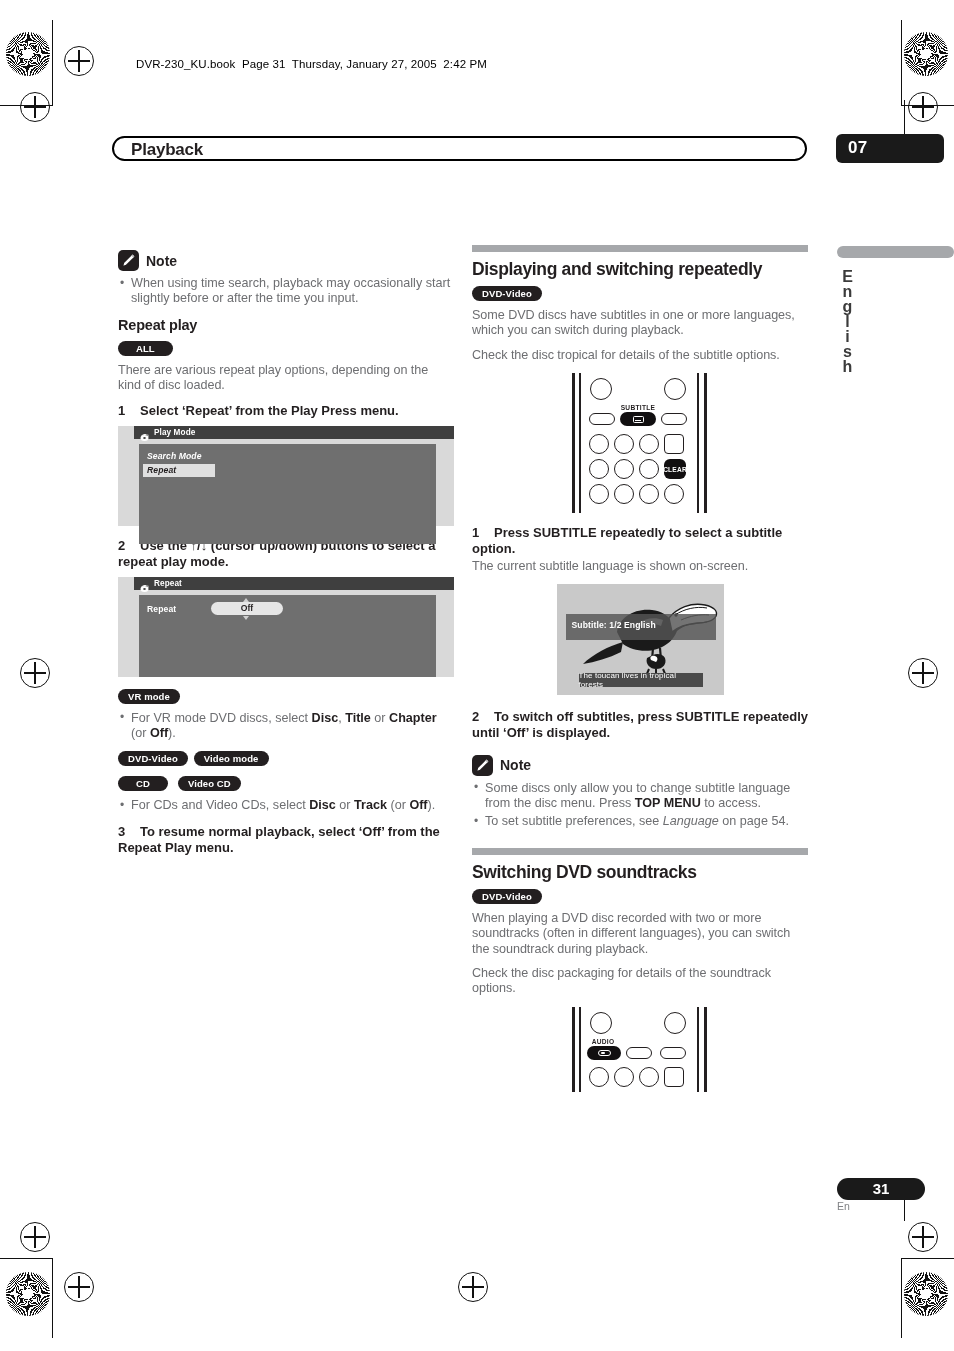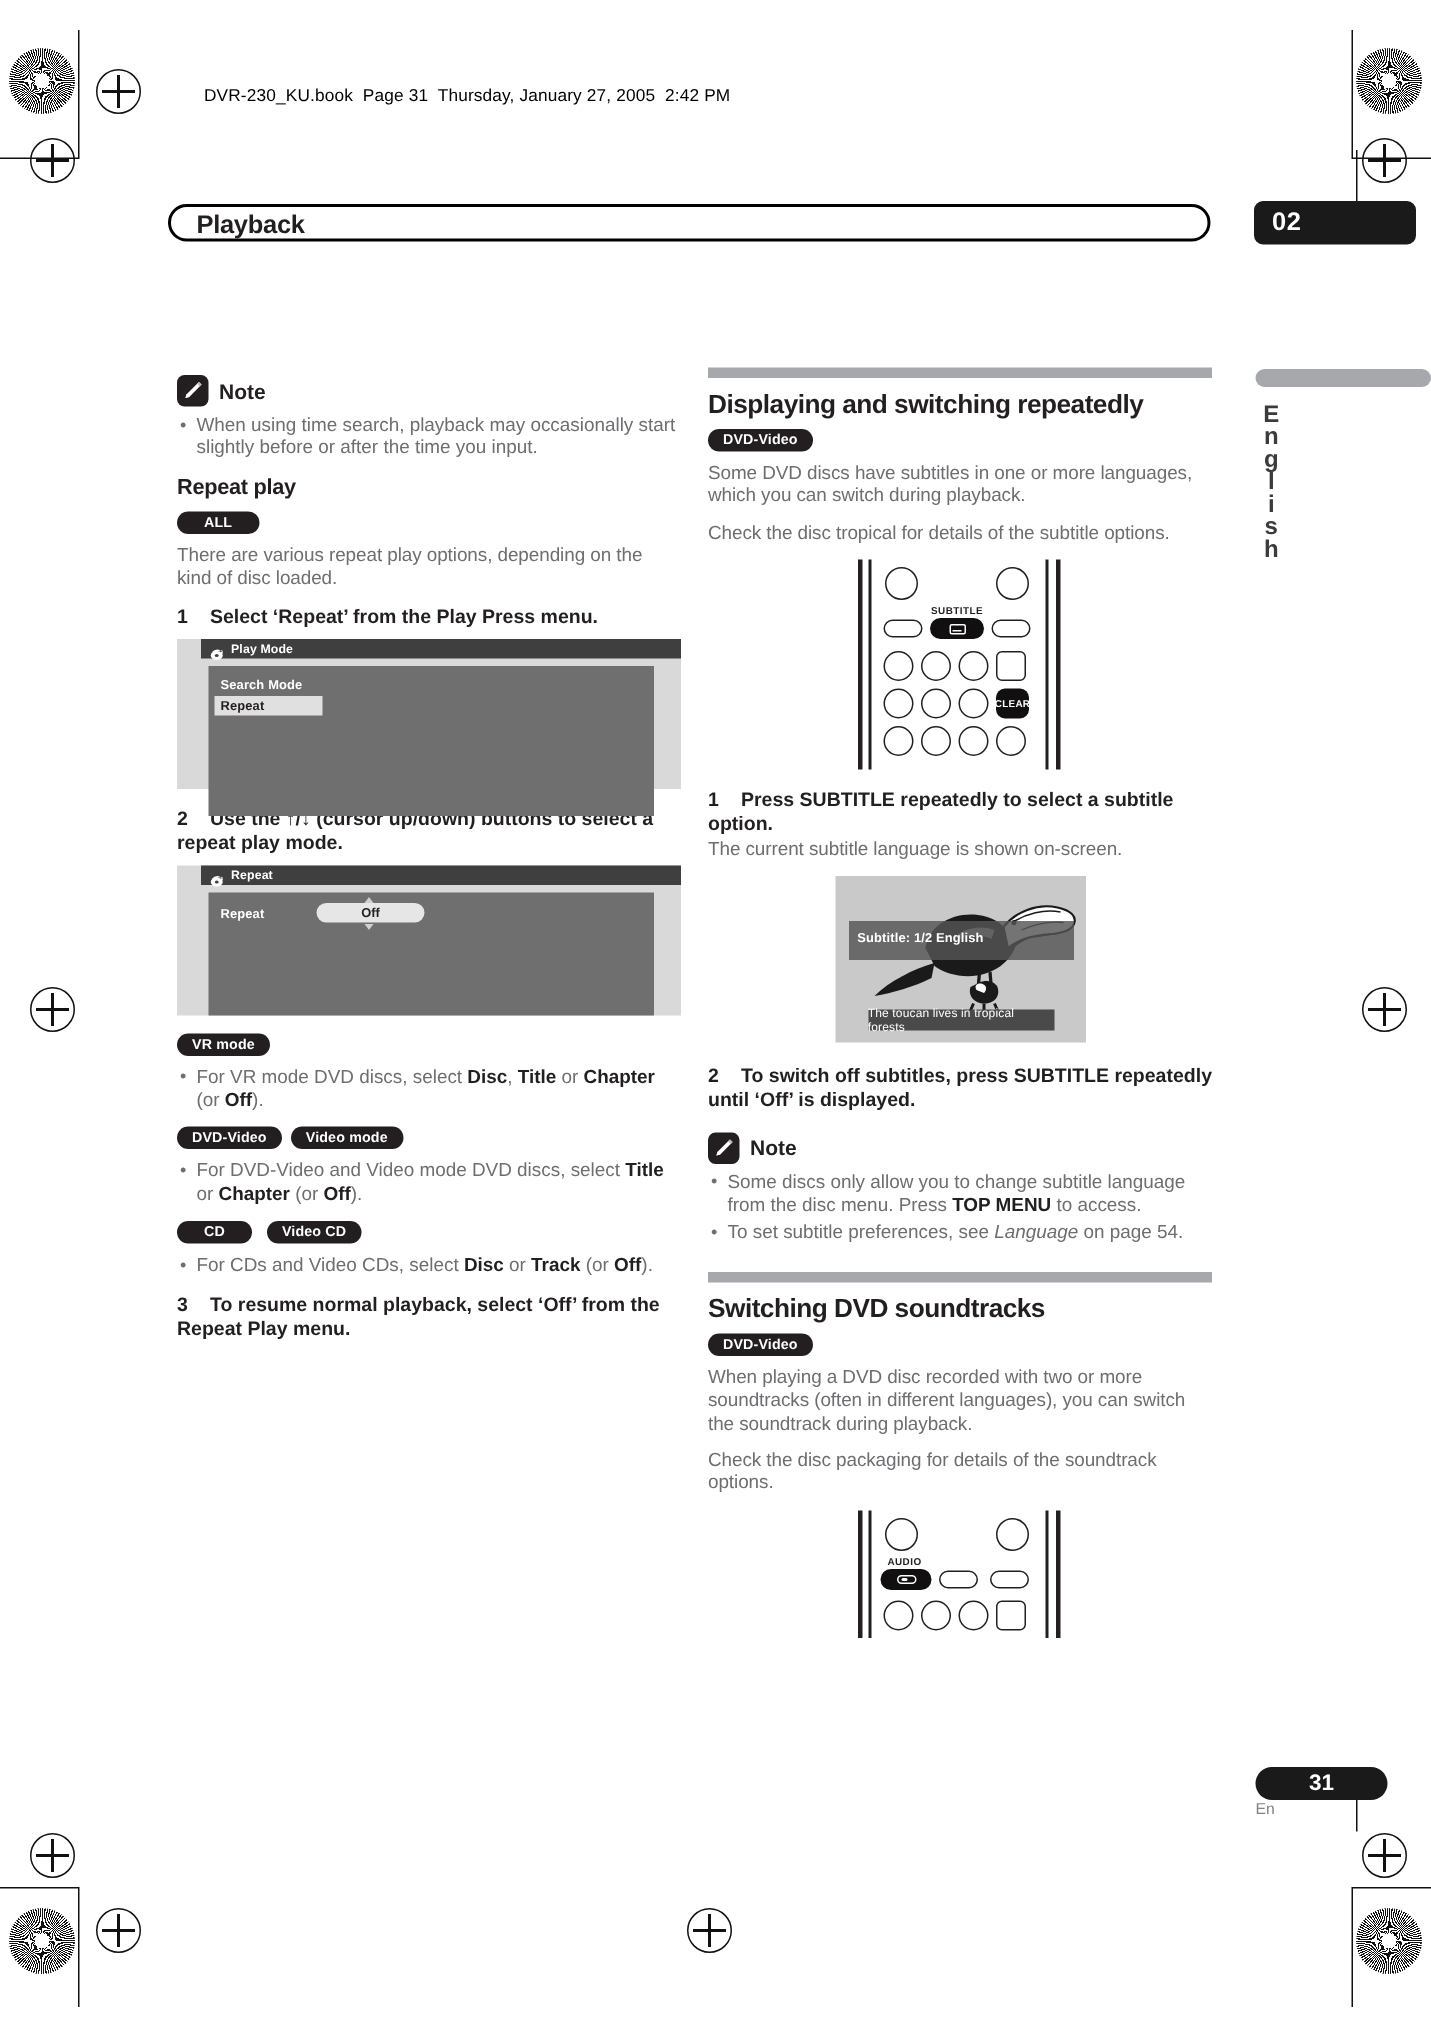--- a/index.html
+++ b/index.html
@@ -267,21 +267,21 @@
 <div class="trimline" style="left:901px;top:1258px;width:1.3px;height:80px;"></div>
 <div class="trimline" style="left:904px;top:100px;width:1.2px;height:40px;"></div>
 <div class="trimline" style="left:904px;top:1185px;width:1.2px;height:36px;"></div>
 
 <div class="filehdr">DVR-230_KU.book  Page 31  Thursday, January 27, 2005  2:42 PM</div>
 
 <div class="titlebar">
   <span class="txt">Playback</span>
 </div>
 <div class="chapnum">
-  <span class="txt">02</span>
+  <span class="txt">07</span>
 </div>
 
 <div class="sidebar-pill"></div>
 <div class="sidebar-lang">English</div>
 
 <div class="pagebadge">
   <span class="num">31</span>
 </div>
 <div class="pagefoot-en">En</div>
 
@@ -319,21 +319,21 @@
     <div class="osd-bar">
       <span class="ic">
         <svg width="9" height="9" viewBox="0 0 9 9">
           <ellipse cx="4.5" cy="5" rx="4" ry="3" fill="#fff"></ellipse>
           <ellipse cx="4.5" cy="5" rx="1.3" ry="1" fill="#3f3f3f"></ellipse>
           <path d="M1 3 Q4.5 -0.6 8 2.4 L6.6 3.4 L8.6 3.8 L8.2 1.5 Z" fill="#fff"></path>
         </svg>
       </span>
       <span class="ttl">Play Mode</span>
     </div>
-    <div class="osd-body" style="height:100px;">
+    <div class="osd-body" style="height:100px;font-style:italic;">
       <span class="osd-label" style="left:8px;top:7px;">Search Mode</span>
       <span class="osd-hl" style="left:4px;top:20px;width:64px;">Repeat</span>
     </div>
   </div>
 
   <p class="step" style="margin-top:12px;">
     <span class="n">2</span><span>Use the </span><span>↑</span><span>/</span><span>↓</span><span> (cursor up/down) buttons to select a repeat play mode.</span>
   </p>
 
   <div class="osd" style="margin-top:4px;height:100px;">
@@ -362,23 +362,20 @@
     <ul class="bullets">
       <li>For VR mode DVD discs, select <b>Disc</b>, <b>Title</b> or <b>Chapter</b> (or <b>Off</b>).</li>
     </ul>
   </div>
 
   <div style="margin-top:10px;">
     <div class="badge-row">
       <span class="badge">DVD-Video</span>
       <span class="badge">Video mode</span>
     </div>
-    <ul class="bullets">
-      <li>For DVD-Video and Video mode DVD discs, select <b>Title</b> or <b>Chapter</b> (or <b>Off</b>).</li>
-    </ul>
   </div>
 
   <div style="margin-top:10px;">
     <div class="badge-row" style="gap:10px;">
       <span class="badge wide">CD</span>
       <span class="badge">Video CD</span>
     </div>
     <ul class="bullets">
       <li>For CDs and Video CDs, select <b>Disc</b> or <b>Track</b> (or <b>Off</b>).</li>
     </ul>

